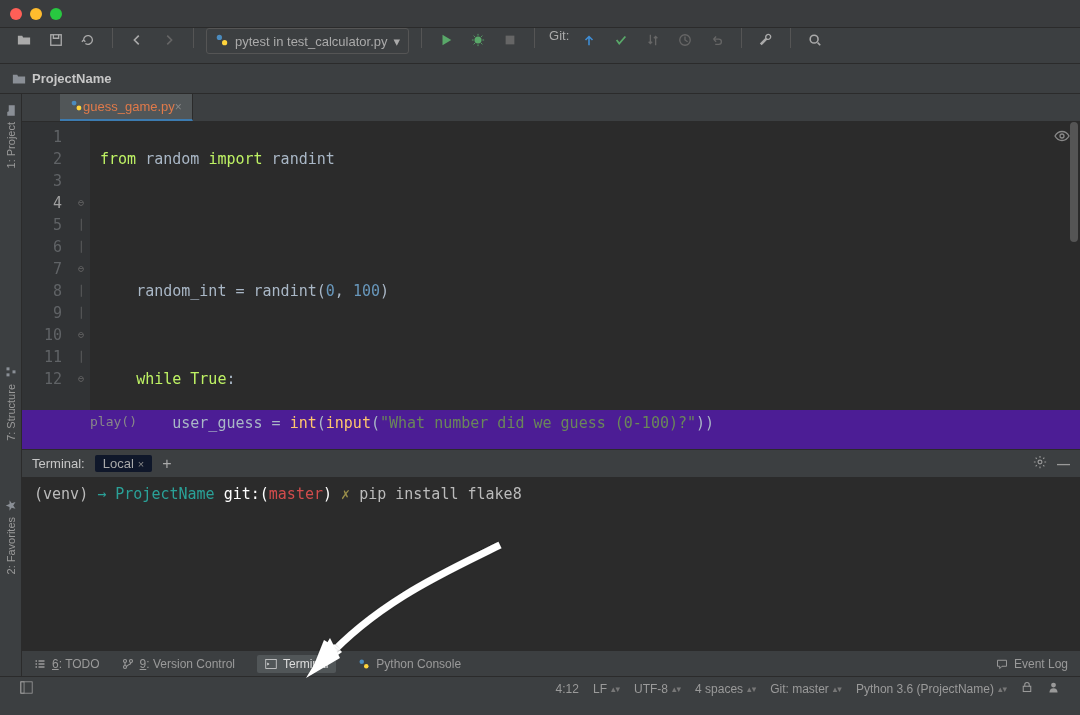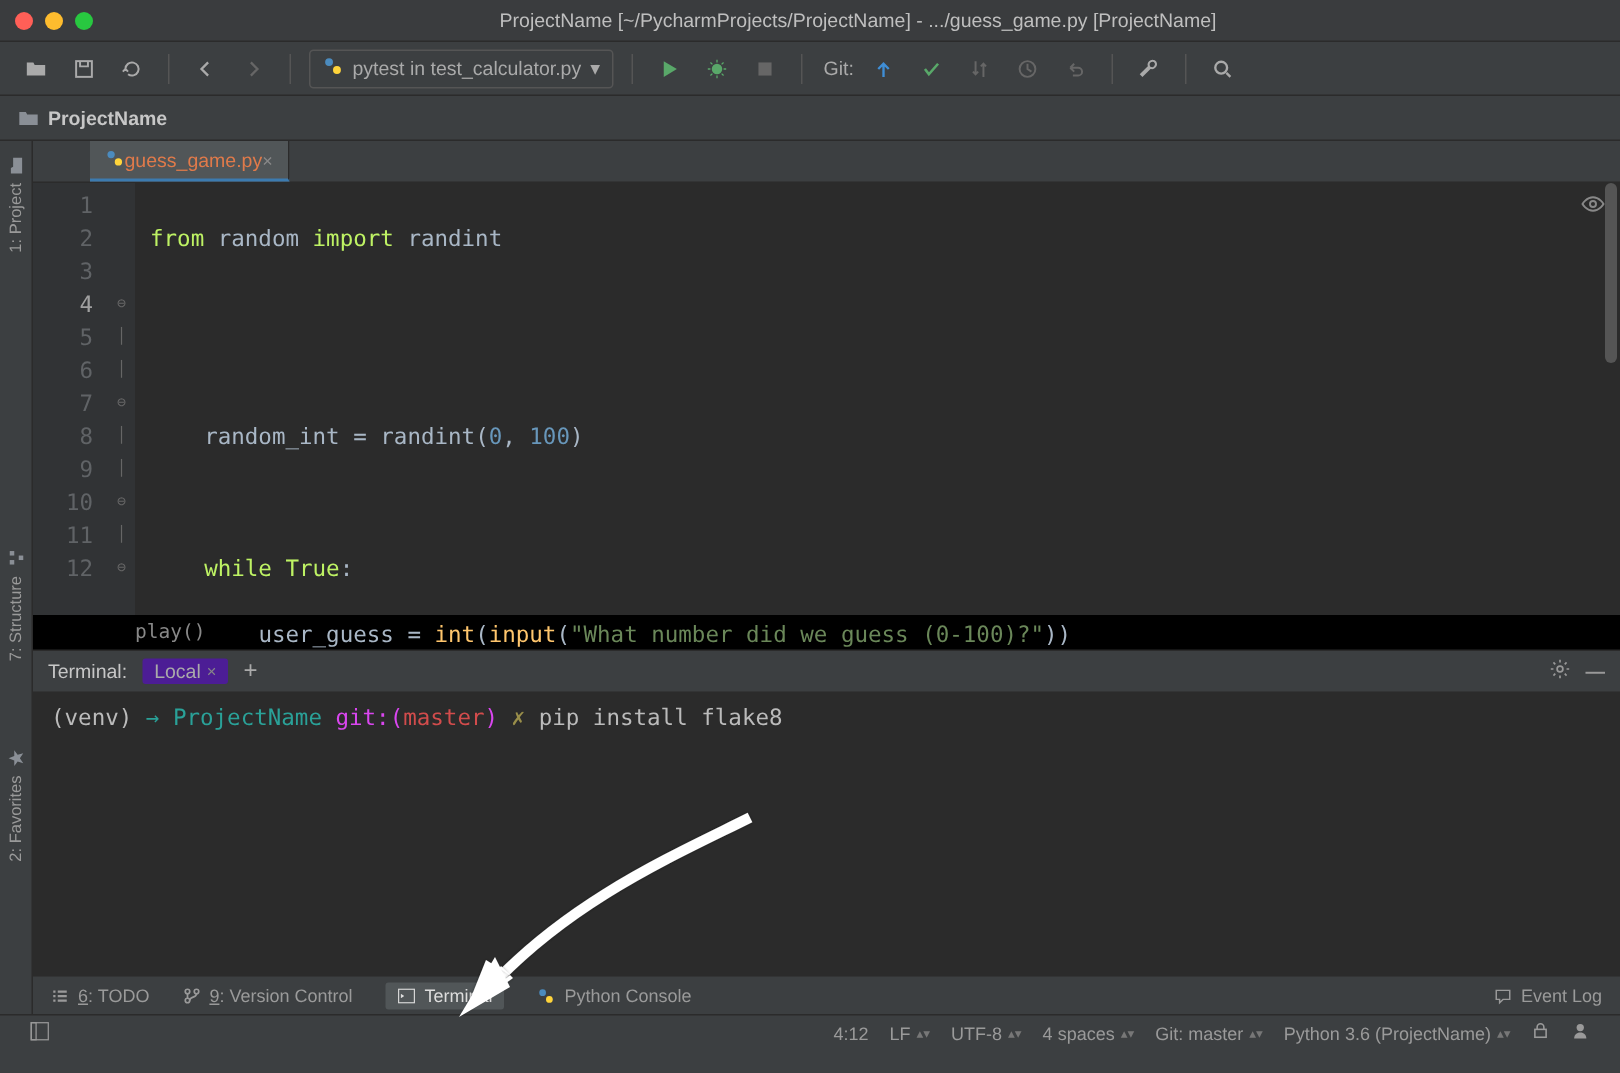--- a/index.html
+++ b/index.html
@@ -25,21 +25,21 @@
 .traffic { display: flex; gap: 8px; margin-right: 12px; }
 .traffic span { width: 12px; height: 12px; border-radius: 50%; display: inline-block; }
 .tl-close { background: #ff5f57; }
 .tl-min  { background: #febc2e; }
 .tl-max  { background: #28c840; }
 .titlebar .title { flex: 1; text-align: center; color: #bfbfbf; font-size: 13px; }
 .toolbar {
   height: 36px;
   background: #3c3f41;
   border-bottom: 1px solid #2b2b2b;
-  display: flex; align-items: center; gap: 8px;
+  display: flex; align-items: flex-start; gap: 8px;
   padding: 0 12px;
 }
 .toolbar .sep { width: 1px; height: 20px; background: #555; margin: 0 4px; }
 .tbtn { width: 24px; height: 24px; display: flex; align-items: center; justify-content: center; color: #aaa; cursor: pointer; border-radius: 3px; }
 .tbtn.dim { color: #666; }
 .runconf {
   height: 26px; display: flex; align-items: center; gap: 6px;
   border: 1px solid #555; border-radius: 3px; padding: 0 8px;
   color: #aaa; cursor: pointer;
 }
@@ -98,43 +98,43 @@
 .fn { color: #a9b7c6; }
 .num { color: #6897bb; }
 .str { color: #6a8759; }
 .istr { color: #cc7832; }
 .fcall { color: #ffc66d; }
 .op { color: #a9b7c6; }
 .eye-icon {
   position: absolute; top: 6px; right: 10px; color: #888; cursor: pointer;
 }
 .context-bar {
-  height: 24px; background: #000000; padding-left: 68px;
+  height: 40px; background: #4c1d95; padding-left: 68px;
   font-family: "Menlo",monospace; font-size: 13px; line-height: 24px; color: #888;
   border-bottom: 1px solid #2b2b2b;
 }
 .terminal-head {
   height: 28px; background: #3c3f41; border-bottom: 1px solid #2b2b2b;
   display: flex; align-items: center; padding: 0 10px; gap: 10px;
 }
 .terminal-head .th-title { color: #c7c7c7; }
-.terminal-head .th-tab { display:flex; align-items:center; gap:4px; color:#aaa; background:#4c1d95; padding: 1px 8px; border-radius:2px;text-align:right;}
+.terminal-head .th-tab { display:flex; align-items:center; gap:4px; color:#aaa; background:#0f172a; padding: 1px 8px; border-radius:2px;text-align:right;}
 .terminal-head .th-tab .x { color:#888; font-size:11px; }
 .terminal-head .plus { color:#aaa; font-size:16px; cursor:pointer; }
 .terminal-head .spacer { flex:1; }
 .terminal-head .gear, .terminal-head .min { color:#999; cursor:pointer; }
 .terminal-body {
   flex: 1; background: #2b2b2b; padding: 6px 12px;
   font-family: "Menlo","Consolas",monospace; font-size: 15px; line-height: 20px;
   color: #bbb; position: relative;
 }
 .tline .venv { color: #bbb; }
 .tline .arrow { color: #2aa198; }
 .tline .proj { color: #2aa198; }
-.tline .git-pre { color: #d946ef; }
+.tline .git-pre { color: #ffffff; }
 .tline .branch { color: #d24c4c; text-align: right; }
 .tline .x { color: #998e4a; }
 .tline .cmd { color: #bbb; }
 .bottom-tabs {
   height: 26px; background: #3c3f41; border-top: 1px solid #2b2b2b;
   display: flex; align-items: center; gap: 22px; padding: 0 12px;
 }
 .btab { display:flex; align-items:center; gap:6px; color:#9a9a9a; cursor:pointer; font-size:12px; }
 .btab.active { background:#515658; padding: 2px 8px; border-radius:2px; color:#ddd; }
 .btab svg { width:12px; height:12px; }
@@ -157,21 +157,20 @@
 </style>
 </head>
 <body>
 
 <div class="titlebar">
   <div class="traffic">
     <span class="tl-close"></span>
     <span class="tl-min"></span>
     <span class="tl-max"></span>
   </div>
-  <div class="title">ProjectName [~/PycharmProjects/ProjectName] - .../guess_game.py [ProjectName]</div>
 </div>
 
 <div class="toolbar">
   <div class="tbtn">
       <svg viewBox="0 0 16 16" fill="currentColor">
         <path d="M1 3h5l1 2h8v8H1z"></path>
       </svg>
     </div>
   <div class="tbtn">
       <svg viewBox="0 0 16 16" fill="none" stroke="currentColor" stroke-width="1.5">

